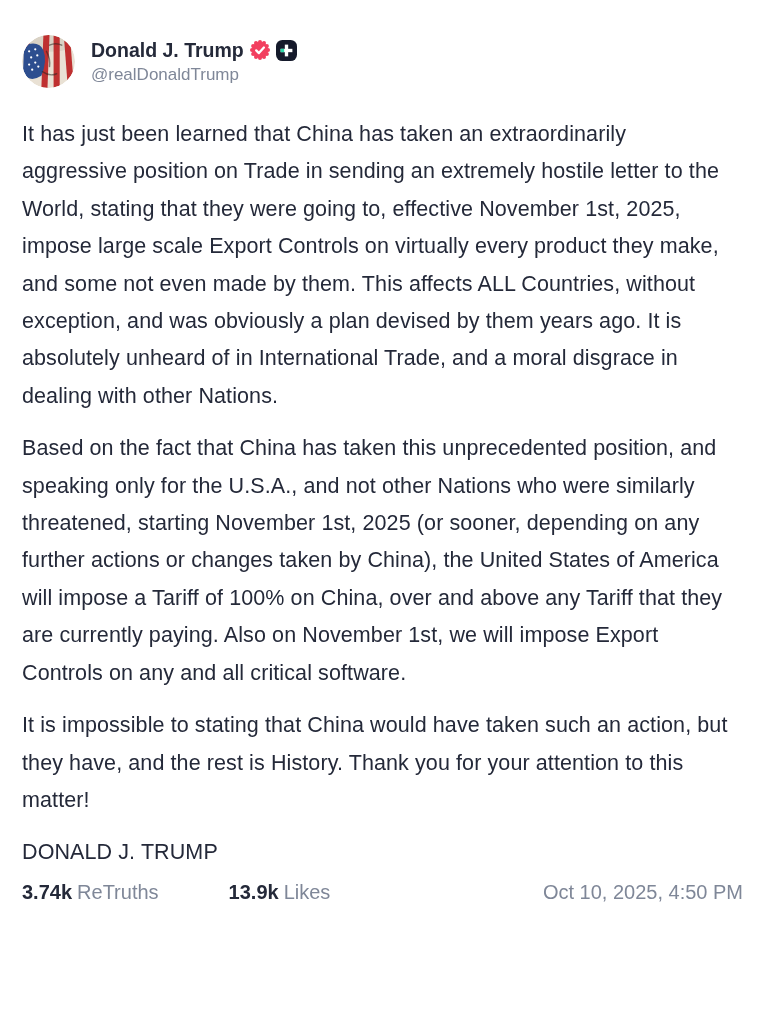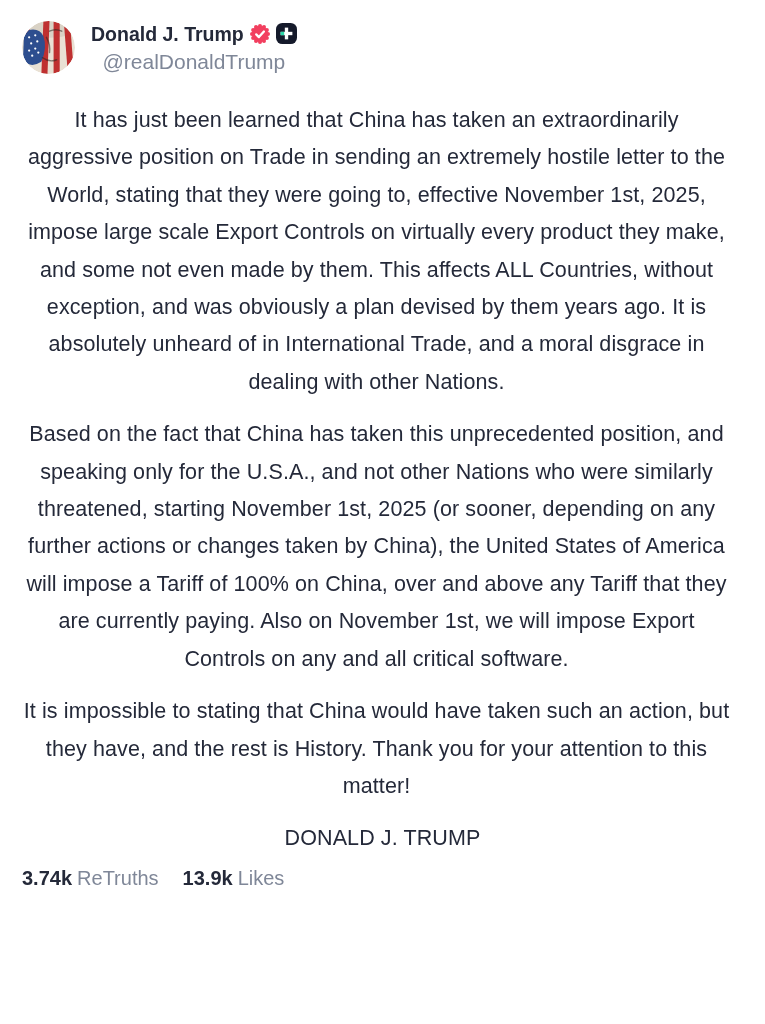--- a/index.html
+++ b/index.html
@@ -11,53 +11,53 @@
     --bg:#ffffff;
   }
   *{box-sizing:border-box;}
   html,body{margin:0;padding:0;}
   body{
     width:765px;height:1024px;background:var(--bg);
     font-family:"Liberation Sans",sans-serif;
     color:var(--text);
     overflow:hidden;
   }
-  .post{padding:21px 22px 0 22px;text-align:center;}
+  .post{padding:35px 22px 0 22px;}
 
   
   .post-header{display:flex;align-items:center;gap:16px;}
   .avatar{
     width:53px;height:53px;border-radius:50%;overflow:hidden;flex:none;cursor:pointer;
   }
   .avatar svg{display:block;}
   .id-block{display:flex;flex-direction:column;gap:5px;padding-top:1px;}
   .name-row{display:flex;align-items:center;gap:6px;}
   .display-name{font-size:19.5px;font-weight:700;color:var(--text);cursor:pointer;line-height:1.15;}
   .badge{display:inline-flex;align-items:center;justify-content:center;flex:none;}
-  .handle{font-size:21px;color:var(--muted);cursor:pointer;line-height:1.1;}
+  .handle{font-size:17px;color:var(--muted);cursor:pointer;line-height:1.1;}
 
   
   .post-body{
     margin-top:28px;
     font-size:21.5px;
     line-height:37.4px;
     color:var(--text);
     letter-spacing:0.1px;
   }
   .post-body p{margin:0 12px 15px 0;}
   .signature{margin:0;}
   .signature .sig-line{line-height:37.4px;}
 
   
   .post-footer{
     display:flex;justify-content:space-between;align-items:baseline;
     margin-top:6px;
     font-size:20px;line-height:28px;color:var(--muted);
   }
-  .stats-left{display:flex;align-items:baseline;}
+  .stats-left{display:flex;align-items:baseline;gap:46px;}
   .stat{cursor:pointer;white-space:nowrap;}
   .stat + .stat{margin-left:24px;}
   .stat .count{font-weight:700;color:var(--text);}
   .stat .lbl{color:var(--muted);margin-left:5px;}
   .timestamp{color:var(--muted);}
 </style>
 </head>
 <body>
 
 <div class="post">
@@ -141,15 +141,16 @@
     <div class="signature">
       <div class="sig-line">DONALD J. TRUMP</div>
     </div>
   </div>
 
   <footer class="post-footer">
     <div class="stats-left">
       <span class="stat"><span class="count">3.74k</span><span class="lbl">ReTruths</span></span>
       <span class="stat"><span class="count">13.9k</span><span class="lbl">Likes</span></span>
     </div>
+    <div class="timestamp">Oct 10, 2025, 4:50 PM</div>
   </footer>
 
 </div>
 
 </body></html>

